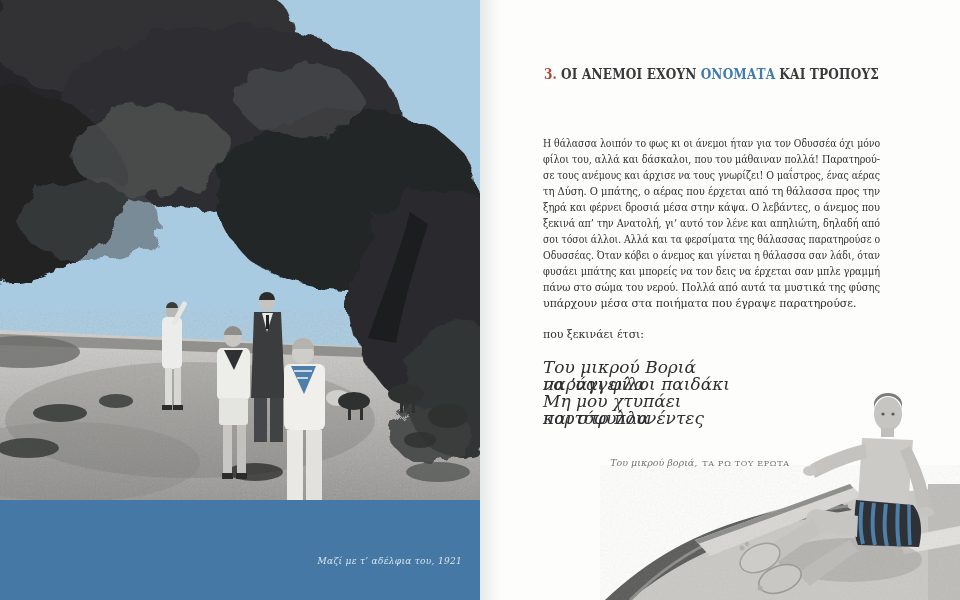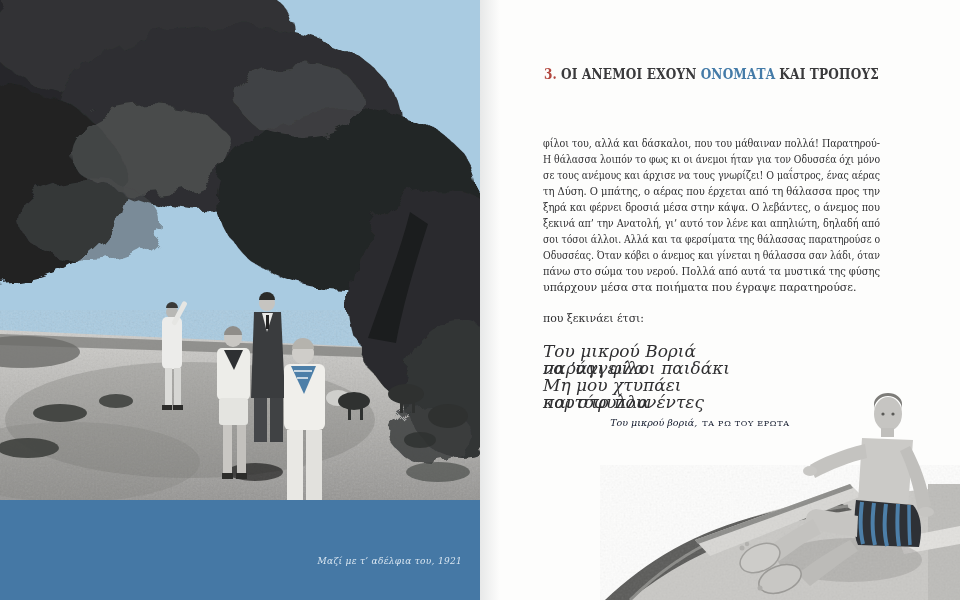--- a/index.html
+++ b/index.html
@@ -33,21 +33,21 @@
 
   .textflow{position:absolute;left:63px;top:136px;width:337px;color:var(--body-text,#2f2f31);}
   .para{font-size:11px;line-height:16px;letter-spacing:-.05px;}
   .para-2{margin-top:15px;}
   .tline{display:block;height:16px;overflow:visible;}
   .poem .tline{height:17px;}
   .fitspan{display:inline-block;white-space:nowrap;}
 
   .poem{margin-top:16px;width:236px;text-align:left;font-style:italic;
     font-size:17px;line-height:17px;color:#2f2f31;}
-  .poem-attrib{margin-top:0;width:314px;text-align:center;color:#0f172a;white-space:nowrap;}
+  .poem-attrib{margin-top:24px;width:314px;text-align:center;color:#737373;white-space:nowrap;}
   .poem-attrib .src{font-style:italic;font-size:9.5px;}
   .poem-attrib .ttl{font-size:8px;letter-spacing:.7px;margin-left:5px;}
 
   .photo-boy{position:absolute;right:0;bottom:0;width:360px;height:212px;display:block;}
 </style>
 </head>
 <body>
 
 <div class="spread">
 
@@ -166,28 +166,29 @@
   </div>
 
   <div class="right-page">
     <div class="gutter"></div>
 
     <h1 class="chapter-heading"><span style="display: inline-block; white-space: nowrap; transform-origin: left center; transform: scaleX(0.808996);"><span class="num">3.</span><span>ΟΙ ΑΝΕΜΟΙ ΕΧΟΥΝ</span><span class="accent">ΟΝΟΜΑΤΑ</span><span>ΚΑΙ ΤΡΟΠΟΥΣ</span></span>
     </h1>
 
     <div class="textflow">
       <div class="para para-1">
+          <div class="tline"><span class="fitspan" style="display: inline-block; white-space: nowrap; transform-origin: left center; transform: scaleX(0.850339);">Η θάλασσα λοιπόν το φως κι οι άνεμοι ήταν για τον Οδυσσέα όχι μόνο</span></div>
           <div class="tline"><span class="fitspan" style="display: inline-block; white-space: nowrap; transform-origin: left center; transform: scaleX(0.872633);">φίλοι του, αλλά και δάσκαλοι, που του μάθαιναν πολλά! Παρατηρού-</span></div>
-          <div class="tline"><span class="fitspan" style="display: inline-block; white-space: nowrap; transform-origin: left center; transform: scaleX(0.850339);">Η θάλασσα λοιπόν το φως κι οι άνεμοι ήταν για τον Οδυσσέα όχι μόνο</span></div>
           <div class="tline"><span class="fitspan" style="display: inline-block; white-space: nowrap; transform-origin: left center; transform: scaleX(0.856417);">σε τους ανέμους και άρχισε να τους γνωρίζει! Ο μαΐστρος, ένας αέρας</span></div>
           <div class="tline"><span class="fitspan" style="display: inline-block; white-space: nowrap; transform-origin: left center; transform: scaleX(0.910004);">τη Δύση. Ο μπάτης, ο αέρας που έρχεται από τη θάλασσα προς την</span></div>
           <div class="tline"><span class="fitspan" style="display: inline-block; white-space: nowrap; transform-origin: left center; transform: scaleX(0.898592);">ξηρά και φέρνει δροσιά μέσα στην κάψα. Ο λεβάντες, ο άνεμος που</span></div>
           <div class="tline"><span class="fitspan" style="display: inline-block; white-space: nowrap; transform-origin: left center; transform: scaleX(0.873906);">ξεκινά απ’ την Ανατολή, γι’ αυτό τον λένε και απηλιώτη, δηλαδή από</span></div>
           <div class="tline"><span class="fitspan" style="display: inline-block; white-space: nowrap; transform-origin: left center; transform: scaleX(0.852996);">σοι τόσοι άλλοι. Αλλά και τα φερσίματα της θάλασσας παρατηρούσε ο</span></div>
           <div class="tline"><span class="fitspan" style="display: inline-block; white-space: nowrap; transform-origin: left center; transform: scaleX(0.852288);">Οδυσσέας. Όταν κόβει ο άνεμος και γίνεται η θάλασσα σαν λάδι, όταν</span></div>
+          <div class="tline"><span class="fitspan" style="display: inline-block; white-space: nowrap; transform-origin: left center; transform: scaleX(0.886113);">φυσάει μπάτης και μπορείς να τον δεις να έρχεται σαν μπλε γραμμή</span></div>
           <div class="tline"><span class="fitspan" style="display: inline-block; white-space: nowrap; transform-origin: left center; transform: scaleX(0.906752);">πάνω στο σώμα του νερού. Πολλά από αυτά τα μυστικά της φύσης</span></div>
           <div class="tline last">υπάρχουν μέσα στα ποιήματα που έγραψε παρατηρούσε.</div>
         </div>
       <div class="para para-2">
           <div class="tline last">που ξεκινάει έτσι:</div>
         </div>
 
       <div class="poem">
           <div class="tline">Του μικρού Βοριά παράγγειλα</div>
           <div class="tline">να ’ναι φίλοι παιδάκι</div>

